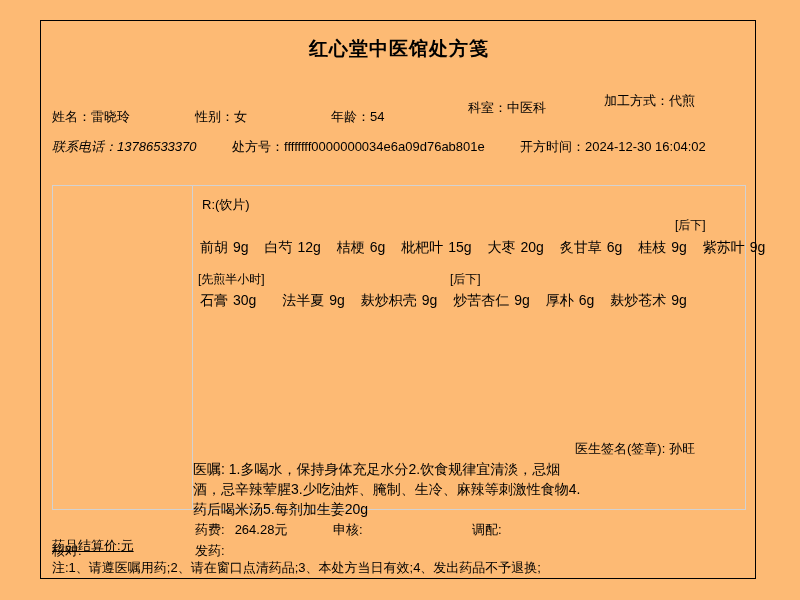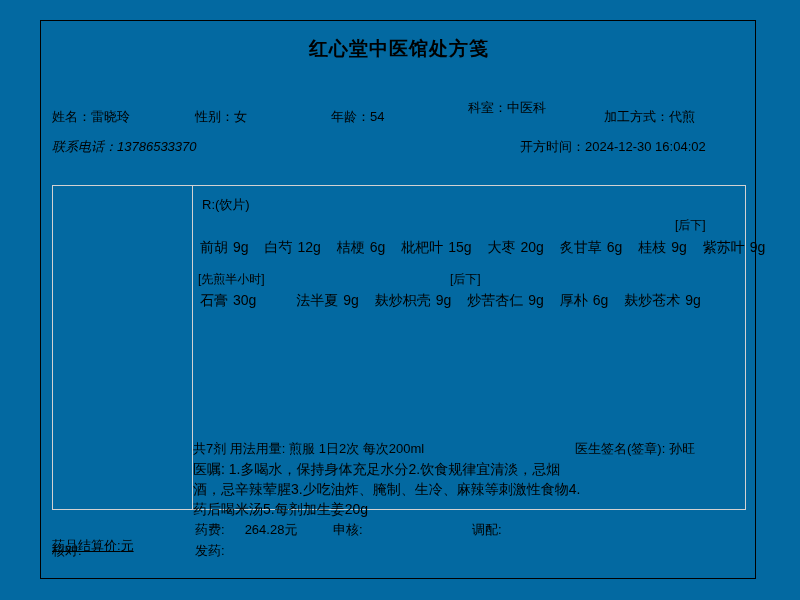--- a/index.html
+++ b/index.html
@@ -4,21 +4,21 @@
 <style>
   html, body {
     margin: 0;
     padding: 0;
     background: #ffffff;
   }
   .page {
     position: relative;
     width: 800px;
     height: 600px;
-    background: #0369a1;
+    background: #fdba74;
     font-family: "Liberation Sans", "DejaVu Sans", sans-serif;
     color: #000000;
     overflow: hidden;
   }
   .abs { position: absolute; }
   .outer-border {
     left: 40px; top: 20px;
     width: 716px; height: 559px;
     border: 1px solid #000000;
     box-sizing: border-box;
@@ -41,34 +41,34 @@
     left: 192px; top: 185px;
     width: 0; height: 325px;
     border-left: 1px solid #d2d2d2;
   }
   .diag { left: 62px; top: 196px; width: 124px; font-size: 13px; }
   .rx-header { left: 202px; top: 196px; font-size: 13px; }
   .tag { font-size: 12px; white-space: nowrap; }
   .med-line { font-size: 14px; white-space: nowrap; }
   .med { margin-right: 12px; display: inline-block; }
   .med .dose { margin-left: 5px; }
-  .med-wide { margin-right: 36px; }
+  .med-wide { margin-right: 22px; }
   .usage { left: 193px; top: 440px; font-size: 13px; white-space: nowrap; }
   .doctor { left: 575px; top: 440px; font-size: 13px; white-space: nowrap; }
   .doctor .dval { margin-left: 4px; }
   .advice {
     left: 193px; top: 459px;
     width: 392px;
     font-size: 14px;
     line-height: 20px;
     overflow-wrap: anywhere;
     word-break: break-all;
   }
   .footer-cell { font-size: 13px; white-space: nowrap; }
-  .footer-cell .fval { margin-left: 20px; }
+  .footer-cell .fval { margin-left: 10px; }
   .note { left: 52px; top: 559px; font-size: 13px; white-space: nowrap; }
 </style>
 </head>
 <body>
 
 <div class="page">
 
   <div class="abs outer-border"></div>
 
   <div class="abs title">红心堂中医馆处方笺</div>
@@ -78,26 +78,29 @@
   </div>
   <div class="abs info" style="left:195px; top:108px;">
     <span>性别：</span><span>女</span>
   </div>
   <div class="abs info" style="left:331px; top:108px;">
     <span>年龄：</span><span>54</span>
   </div>
   <div class="abs info" style="left:468px; top:99px;">
     <span>科室：</span><span>中医科</span>
   </div>
-  <div class="abs info" style="left:604px; top:108px;">
+  <div class="abs info" style="left:604px; top:92px;">
     <span>加工方式：</span><span>代煎</span>
   </div>
 
   <div class="abs info" style="left:52px; top:138px;font-style:italic;">
     <span>联系电话：</span><span>13786533370</span>
+  </div>
+  <div class="abs info" style="left:232px; top:138px;">
+    <span>处方号：</span><span>ffffffff0000000034e6a09d76ab801e</span>
   </div>
   <div class="abs info" style="left:520px; top:138px;">
     <span>开方时间：</span><span>2024-12-30 16:04:02</span>
   </div>
 
   <div class="abs rx-box"></div>
   <div class="abs rx-divider"></div>
 
 
   <div class="abs rx-header">R:(饮片)</div>
@@ -118,21 +121,20 @@
   <div class="abs tag" style="left:450px; top:271px;">[后下]</div>
   <div class="abs med-line" style="left:200px; top:292px;">
     <span class="med med-wide"><span>石膏</span><span class="dose">30g</span></span>
     <span class="med"><span>法半夏</span><span class="dose">9g</span></span>
     <span class="med"><span>麸炒枳壳</span><span class="dose">9g</span></span>
     <span class="med"><span>炒苦杏仁</span><span class="dose">9g</span></span>
     <span class="med"><span>厚朴</span><span class="dose">6g</span></span>
     <span class="med"><span>麸炒苍术</span><span class="dose">9g</span></span>
   </div>
 
-  <div class="abs usage">共7剂 用法用量: 煎服 1日2次 每次200ml</div>
   <div class="abs doctor">
     <span>医生签名(签章):</span><span class="dval">孙旺</span>
   </div>
 
   <div class="abs advice">医嘱: 1.多喝水，保持身体充足水分2.饮食规律宜清淡，忌烟酒，忌辛辣荤腥3.少吃油炸、腌制、生冷、麻辣等刺激性食物4.药后喝米汤5.每剂加生姜20g</div>
 
   <div class="abs footer-cell" style="left:52px; top:537px;text-decoration:underline;">
     <span>药品结算价:</span><span>元</span>
   </div>
   <div class="abs footer-cell" style="left:195px; top:521px;">
@@ -144,14 +146,15 @@
   <div class="abs footer-cell" style="left:472px; top:521px;">
     <span>调配:</span><span class="fval"></span>
   </div>
   <div class="abs footer-cell" style="left:52px; top:542px;">
     <span>核对:</span><span class="fval"></span>
   </div>
   <div class="abs footer-cell" style="left:195px; top:542px;">
     <span>发药:</span><span class="fval"></span>
   </div>
 
+  <div class="abs note">注:1、请遵医嘱用药;2、请在窗口点清药品;3、本处方当日有效;4、发出药品不予退换;</div>
 
 </div>
 
 </body></html>

